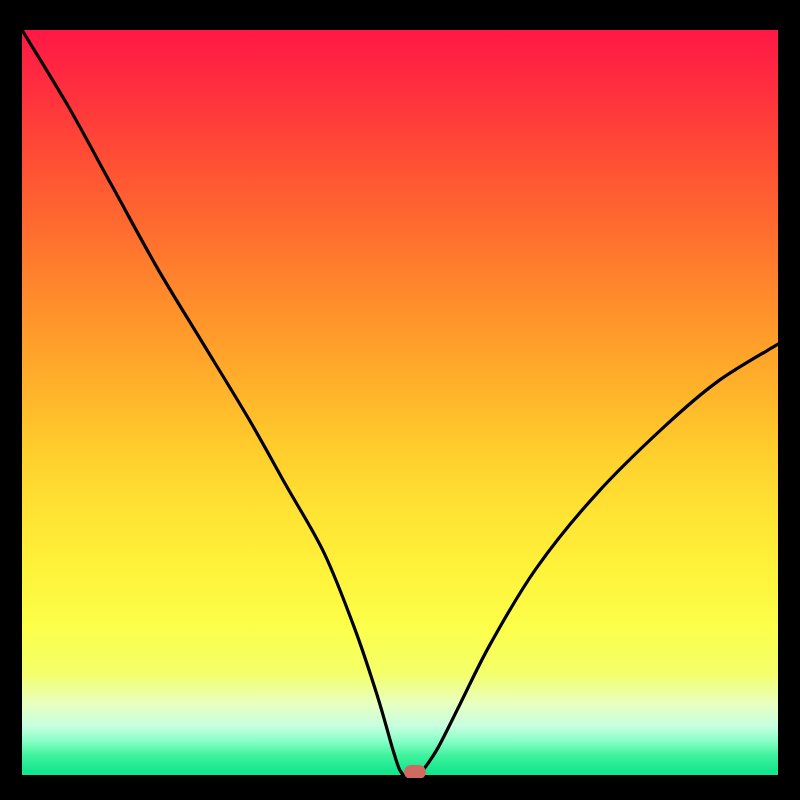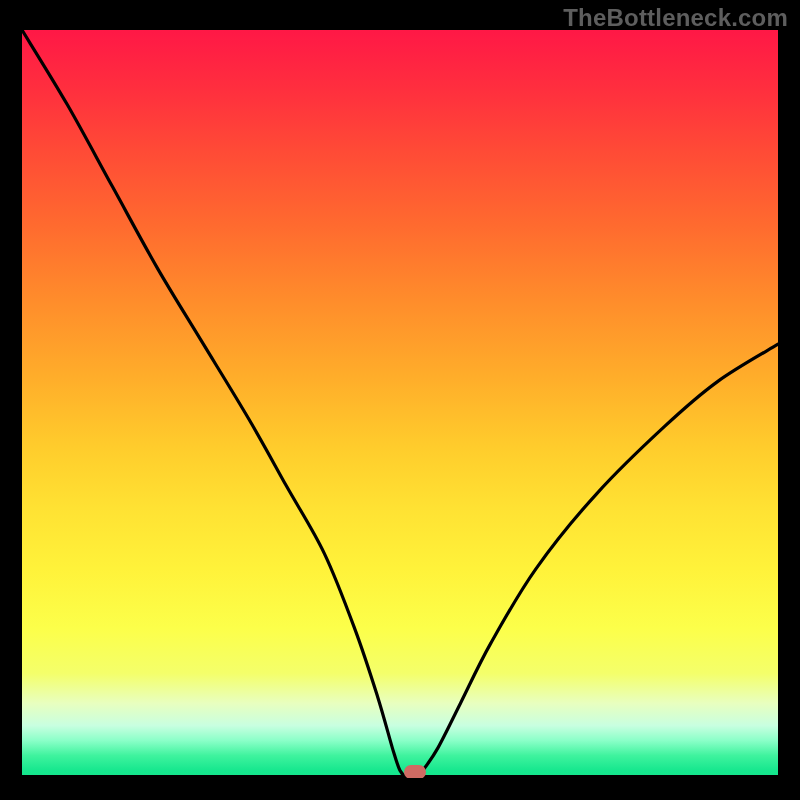--- a/index.html
+++ b/index.html
@@ -95,21 +95,20 @@
     height: 3px;
     background: #000;
     z-index: 4;
   }
 </style>
 </head>
 <body>
 
 <div class="frame">
 
-  <div class="watermark">TheBottleneck.com</div>
 
   <div class="plot-outer">
     <div class="plot-area">
       <div class="gradient"></div>
       <div class="baseline"></div>
 
       <svg class="curve" viewBox="0 0 756 748" preserveAspectRatio="none">
         <path id="curve-path" d="M 0.0 0.0 C 7.6 12.5, 30.2 48.6, 45.4 74.8 C 60.5 101.0, 75.6 129.7, 90.7 157.1 C 105.8 184.5, 121.0 213.2, 136.1 239.4 C 151.2 265.5, 166.3 289.2, 181.4 314.2 C 196.6 339.1, 212.9 365.3, 226.8 389.0 C 240.7 412.6, 252.0 433.8, 264.6 456.3 C 277.2 478.7, 291.1 499.9, 302.4 523.6 C 313.7 547.3, 323.8 574.7, 332.6 598.4 C 341.5 622.1, 349.0 645.8, 355.3 665.7 C 361.6 685.7, 366.7 705.6, 370.4 718.1 C 374.2 730.5, 375.5 735.5, 378.0 740.5 C 380.5 745.5, 383.0 746.8, 385.6 748.0 C 388.1 749.2, 390.6 749.2, 393.1 748.0 C 395.6 746.8, 396.9 745.5, 400.7 740.5 C 404.5 735.5, 409.5 729.3, 415.8 718.1 C 422.1 706.9, 429.7 690.7, 438.5 673.2 C 447.3 655.7, 456.1 635.8, 468.7 613.4 C 481.3 590.9, 496.4 563.5, 514.1 538.6 C 531.7 513.6, 553.1 487.4, 574.6 463.8 C 596.0 440.1, 622.4 415.1, 642.6 396.4 C 662.8 377.7, 676.6 365.3, 695.5 351.6 C 714.4 337.8, 745.9 320.4, 756.0 314.2" fill="none" stroke="#000" stroke-width="3.2" stroke-linecap="round" stroke-linejoin="round"></path>
       </svg>
 

